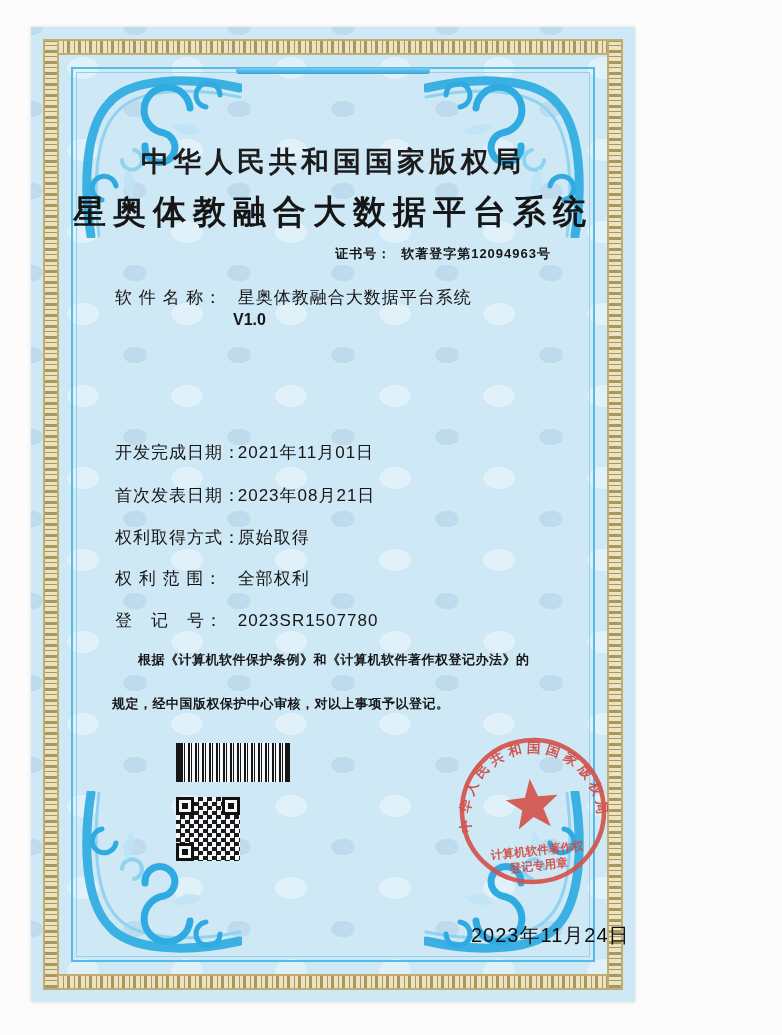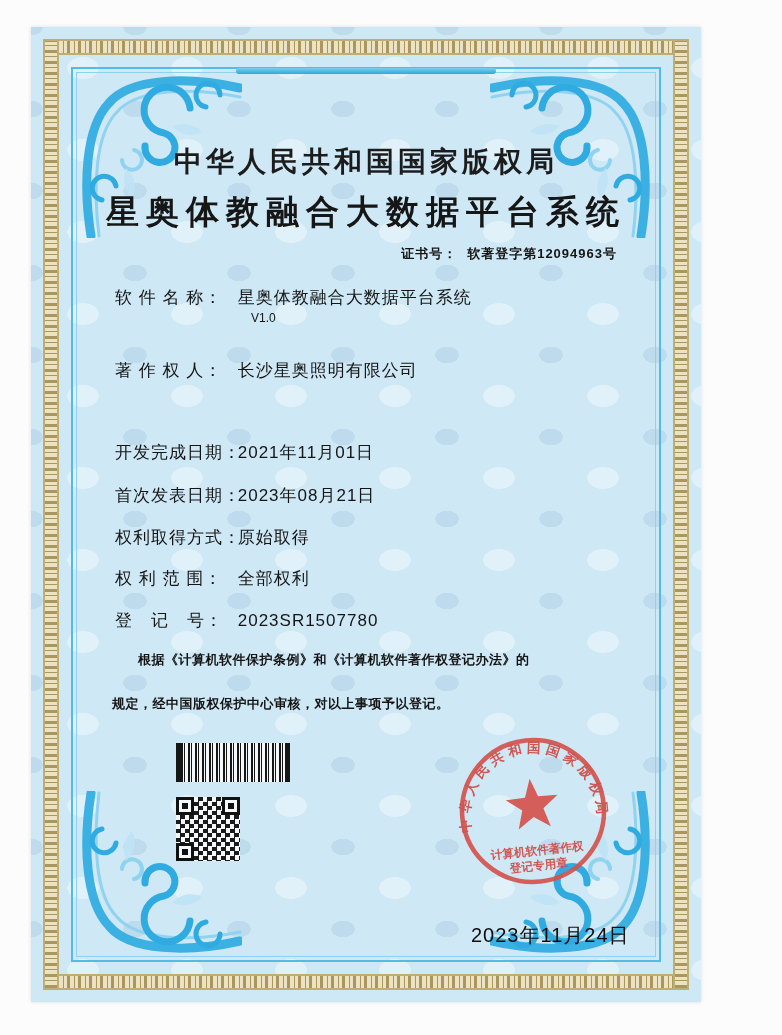--- a/index.html
+++ b/index.html
@@ -2,21 +2,21 @@
 <html><head>
 <meta charset="utf-8">
 <style>
   html,body{margin:0;padding:0;}
   body{
     width:782px;height:1035px;background:#fdfdfd;position:relative;overflow:hidden;
     font-family:"Liberation Sans","DejaVu Sans",sans-serif;color:#151515;
   }
   .page{position:absolute;inset:0;background:#fcfcfc;}
   .certificate{
-    position:absolute;left:31px;top:27px;width:670px;height:975px;
+    position:absolute;left:31px;top:27px;width:604px;height:975px;
     background-color:#cfe8f5;
     background-image:
       radial-gradient(ellipse 26px 18px at 50% 50%, rgba(255,255,255,.38) 0 60%, rgba(255,255,255,0) 61%),
       radial-gradient(ellipse 21px 15px at 50% 50%, rgba(150,190,216,.30) 0 55%, rgba(150,190,216,0) 56%);
     background-size:104px 82px,104px 82px;
     background-position:0 0,52px 41px;
     box-shadow:0 0 4px rgba(0,0,0,.12);
   }
   
   .gf{position:absolute;border:2px solid #bfae72;}
@@ -39,21 +39,21 @@
   
   .authority{position:absolute;left:0;right:0;top:116px;text-align:center;
     font-size:28px;font-weight:700;letter-spacing:4px;color:#1c1c1c;}
   .cert-title{position:absolute;left:0;right:0;top:163px;text-align:center;
     font-size:33px;font-weight:800;letter-spacing:7px;color:#161616;}
   .cert-no{position:absolute;right:84px;top:218px;font-size:13px;font-weight:700;letter-spacing:1px;}
   .cert-no .lbl{margin-right:10px;text-align:center;}
   .field-row{position:absolute;left:84px;font-size:17px;font-weight:400;white-space:nowrap;}
   .field-row .f-label{display:inline-block;width:118px;letter-spacing:1px;}
   .field-row .f-value{display:inline-block;margin-left:0;letter-spacing:1px;}
-  .value-line2{position:absolute;left:202px;font-size:12px;font-weight:400;margin-left:18px;}
+  .value-line2{position:absolute;left:202px;font-size:16px;font-weight:700;}
   .r1{top:259px;} .r1b{top:284px;} .r2{top:332px;} .r3{top:414px;} .r4{top:457px;}
   .r5{top:499px;} .r6{top:540px;} .r7{top:582px;}
   .statement{position:absolute;left:81px;width:566px;font-size:13px;font-weight:700;letter-spacing:.5px;}
   .st1{top:624px;text-indent:2em;} .st2{top:668px;}
   
   .barcode{position:absolute;left:145px;top:716px;width:104px;height:39px;
     border-left:5px solid #161616;border-right:5px solid #161616;
     background:repeating-linear-gradient(90deg,#161616 0 2px,#f4f8fa 2px 3px,#161616 3px 4px,#f4f8fa 4px 7px,#161616 7px 9px,#f4f8fa 9px 10px,#161616 10px 11px,#f4f8fa 11px 14px);}
   .qrcode{position:absolute;left:145px;top:770px;width:64px;height:64px;background-color:#f4f8fa;
     background-image:repeating-conic-gradient(#1b1b1b 0% 25%, #f4f8fa 0% 50%);
@@ -141,24 +141,20 @@
     <div class="cert-title">星奥体教融合大数据平台系统</div>
     <div class="cert-no">
       <span class="lbl">证书号：</span><span>软著登字第12094963号</span>
     </div>
 
     <div class="field-row r1">
       <span class="f-label">软 件 名 称：</span>
       <span class="f-value">星奥体教融合大数据平台系统</span>
     </div>
     <div class="value-line2 r1b">V1.0</div>
-    <div class="field-row r2">
-      <span class="f-label">著 作 权 人：</span>
-      <span class="f-value">长沙星奥照明有限公司</span>
-    </div>
     <div class="field-row r3">
       <span class="f-label">开发完成日期：</span>
       <span class="f-value">2021年11月01日</span>
     </div>
     <div class="field-row r4">
       <span class="f-label">首次发表日期：</span>
       <span class="f-value">2023年08月21日</span>
     </div>
     <div class="field-row r5">
       <span class="f-label">权利取得方式：</span>

